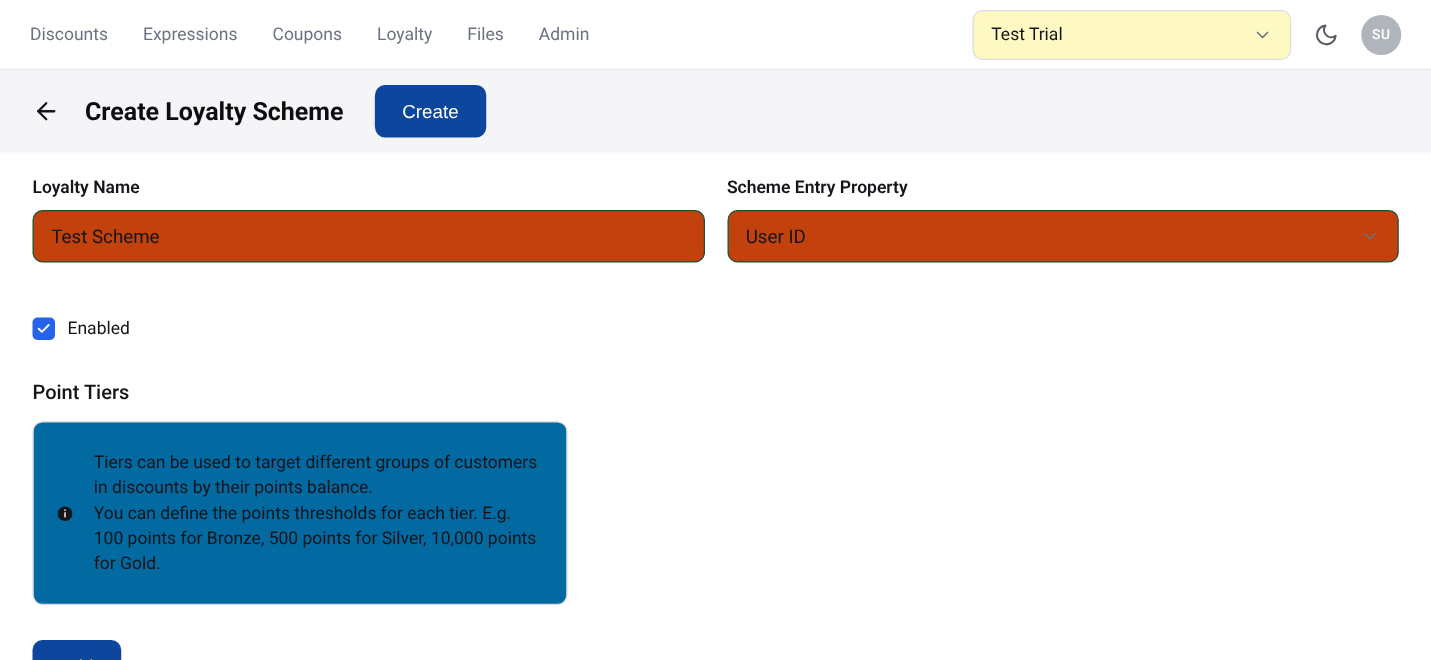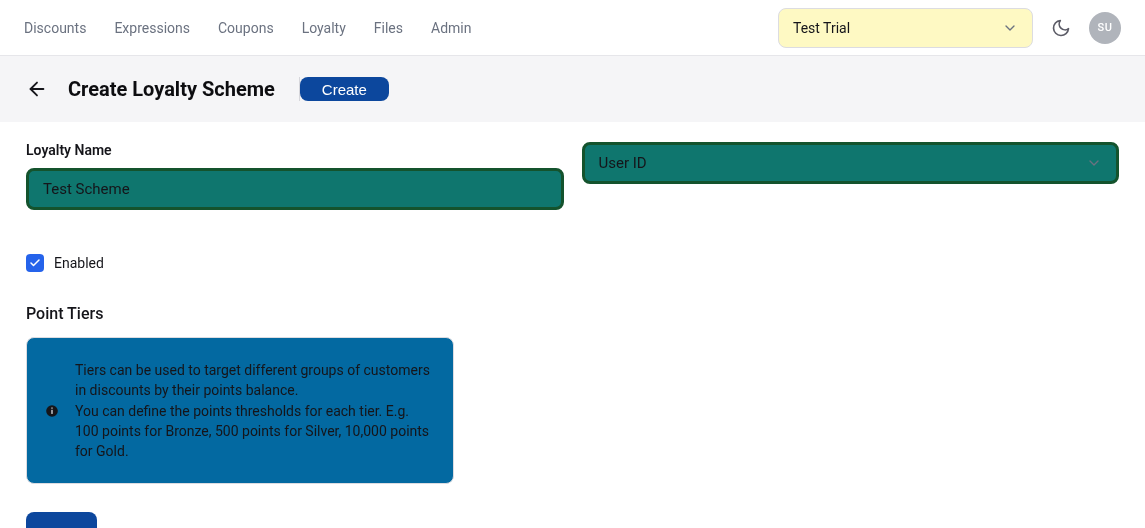--- a/index.html
+++ b/index.html
@@ -56,35 +56,35 @@
   }
   .header-left { display: flex; align-items: center; gap: 20px; }
   .back-btn { cursor: pointer; color: #15151a; display:flex; align-items:center; }
   .page-title { font-size: 20px; font-weight: 700; color: #0d0d10; }
   .vr { width: 1px; height: 24px; background: #d6d6db; margin-left: 4px; }
   .btn-primary {
     background: #0c479d;
     color: #fff;
     border: none;
     border-radius: 8px;
-    height: 24px;
+    height: 42px;
     padding: 0 22px;
     font-size: 15px;
     font-weight: 500;
     cursor: pointer;
   }
   .body { padding: 20px 26px 30px; }
   .row { display: flex; gap: 18px; }
   .field { display: flex; flex-direction: column; flex: 1; }
   .field-label { font-weight: 600; font-size: 14px; margin-bottom: 10px; color: #15151a; }
   .input, .select {
     height: 42px;
-    border: 3px solid #14532d;
-    border-radius: 8px;
-    background: #0f766e;
+    border: 1px solid #14532d;
+    border-radius: 8px;
+    background: #c2410c;
     padding: 0 14px;
     font-size: 15px;
     color: #15151a;
     display: flex; align-items: center; justify-content: space-between;
   }
   .input input {
     border: none; background: transparent; width: 100%;
     font-size: 15px; color: #15151a; outline: none; padding:0;
     font-family: inherit;
   }
@@ -173,20 +173,21 @@
 
 <div class="body">
   <div class="row">
     <div class="field">
       <span class="field-label">Loyalty Name</span>
       <div class="input">
         <input type="text" value="Test Scheme" style="">
       </div>
     </div>
     <div class="field">
+      <span class="field-label">Scheme Entry Property</span>
       <div class="select">
         <span>User ID</span>
         <span class="chevron">
           <svg width="16" height="16" viewBox="0 0 24 24" fill="none" stroke="currentColor" stroke-width="2" stroke-linecap="round" stroke-linejoin="round">
               <polyline points="6 9 12 15 18 9"></polyline>
             </svg>
         </span>
       </div>
     </div>
   </div>

